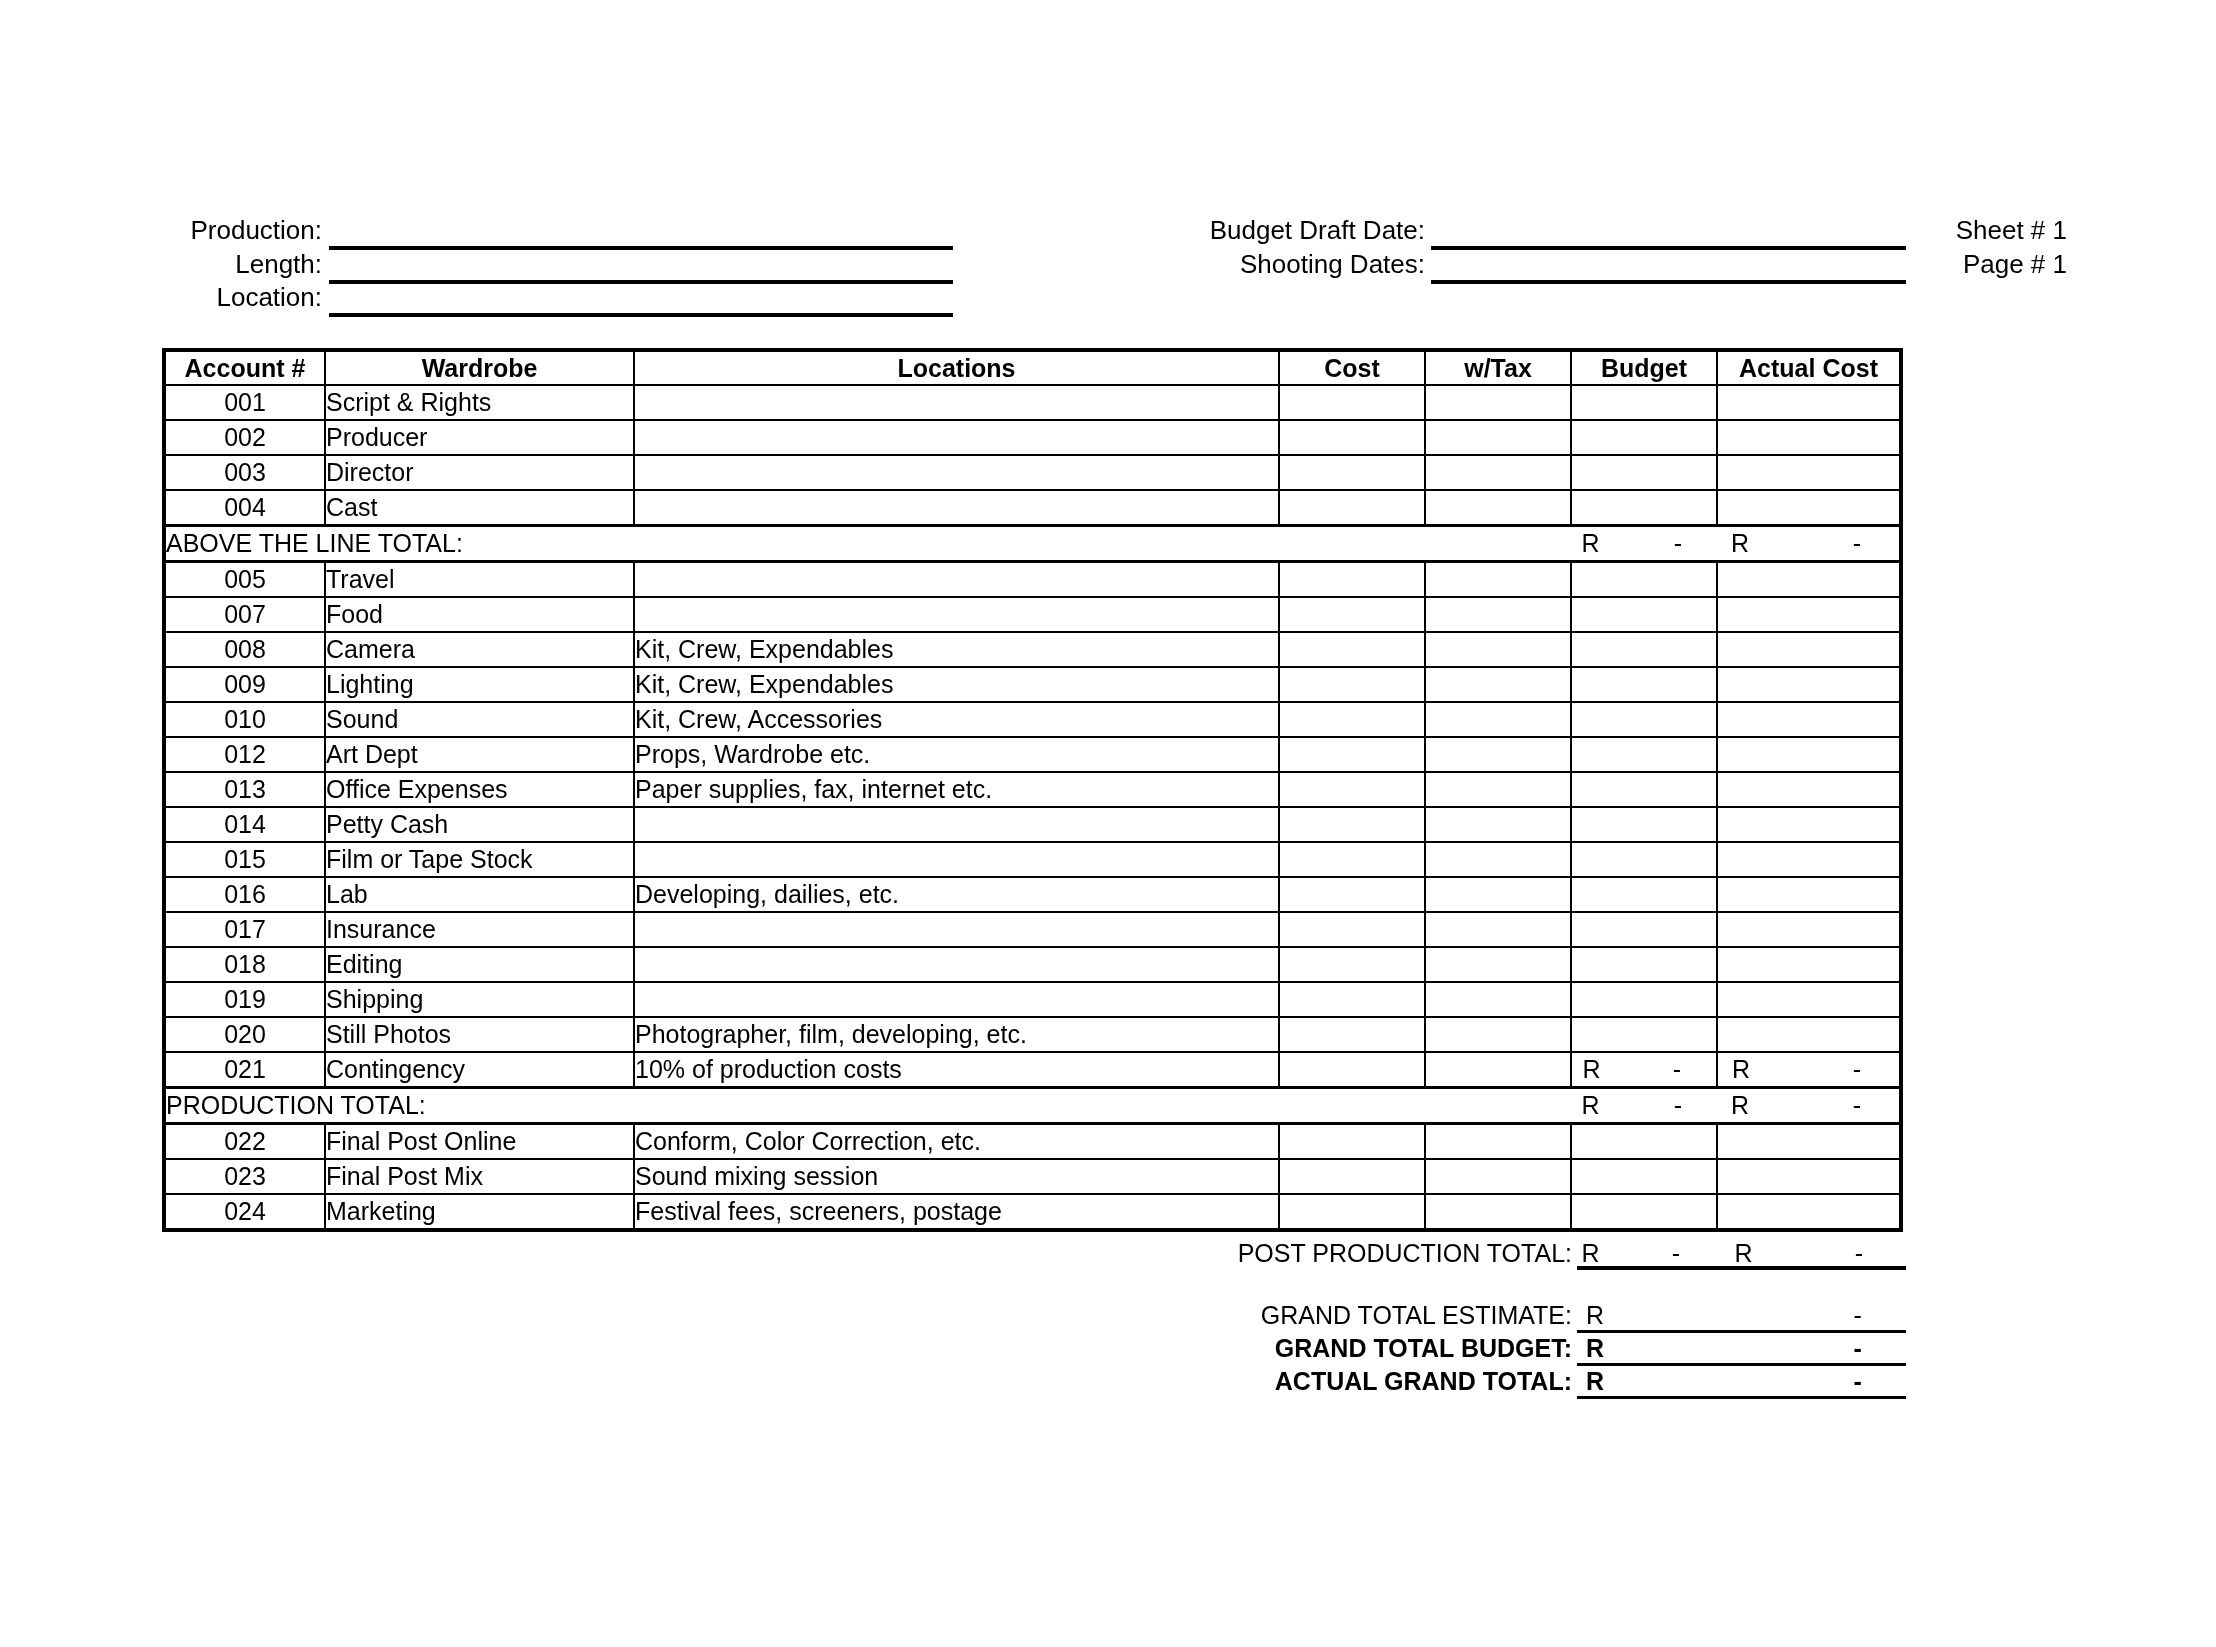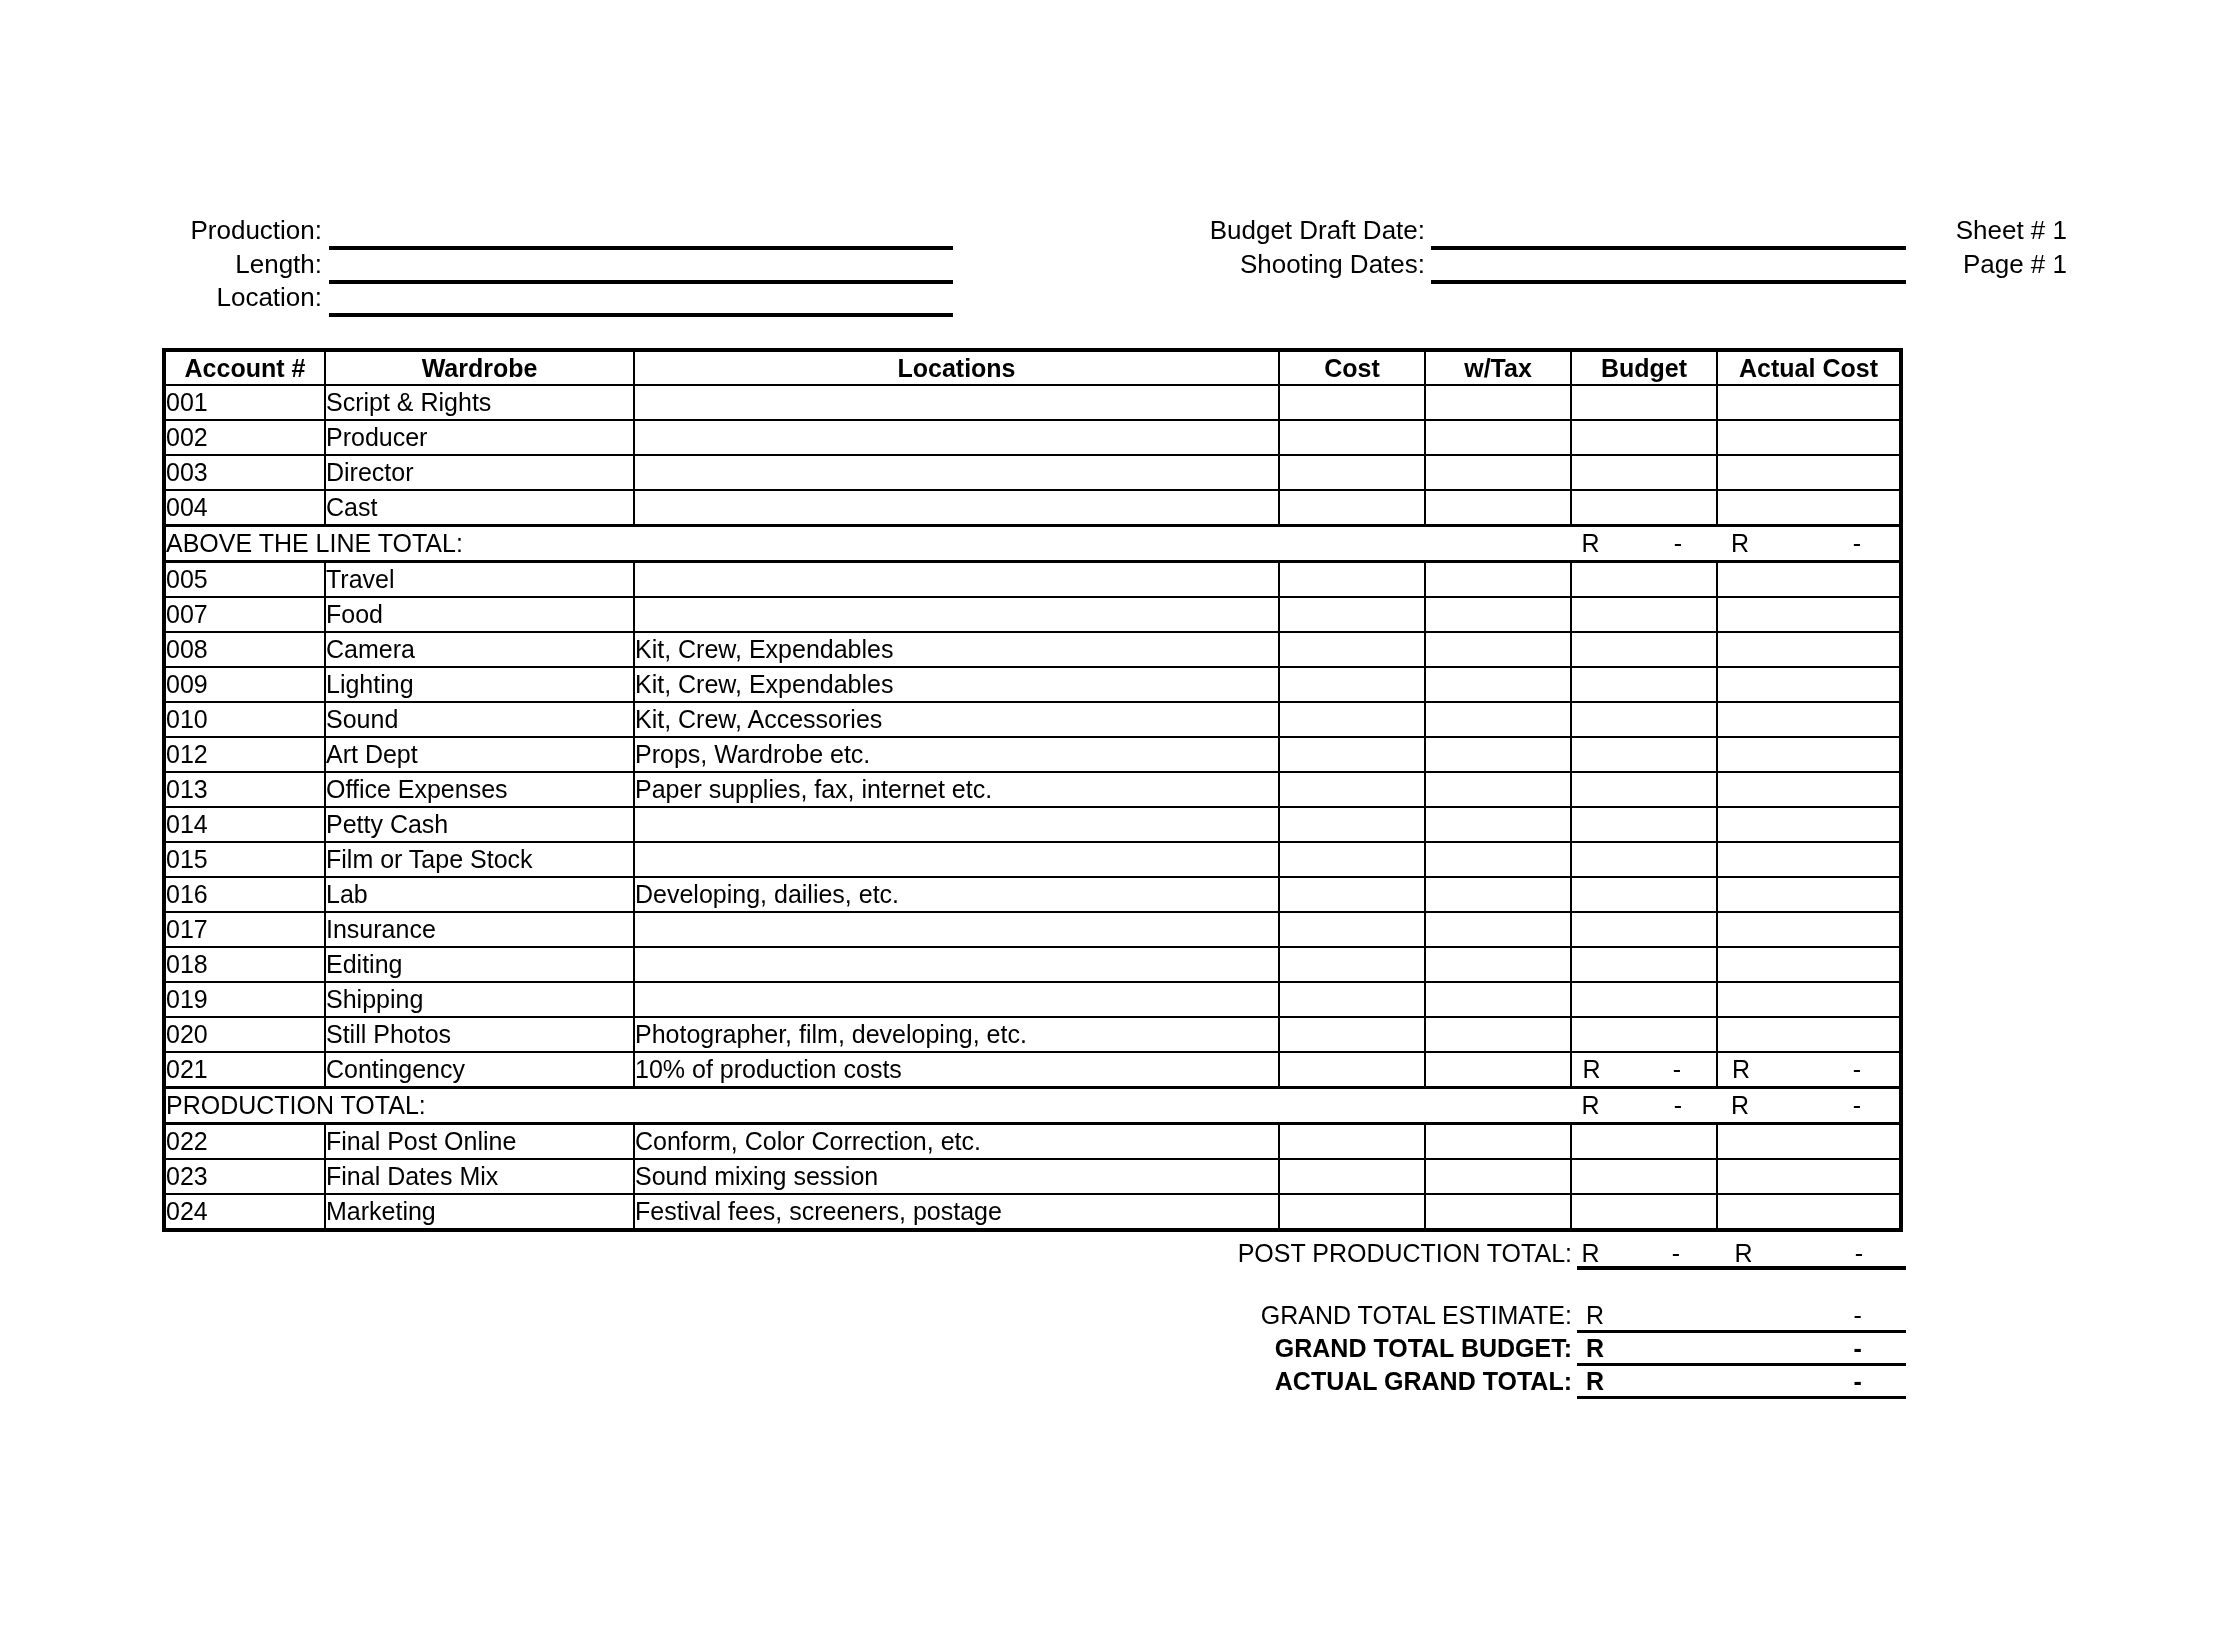--- a/index.html
+++ b/index.html
@@ -20,21 +20,21 @@
     border:4.4px solid #000;
   }
   table.budget th{
     border:2.7px solid #000;height:32px;padding:0;
     font-size:25px;font-weight:bold;text-align:center;white-space:nowrap;overflow:hidden;
   }
   table.budget td{
     border:2.7px solid #000;height:33px;padding:0;
     font-size:25px;white-space:nowrap;overflow:hidden;vertical-align:middle;
   }
-  td.acct{text-align:left;padding-right:6.2px;}
+  td.acct{text-align:center;padding-right:6.2px;}
   td.cat,td.spec{text-align:left;padding-left:7px;}
   tr.total-row td{border-left:none;border-right:none;border-top:3.5px solid #000;border-bottom:3.5px solid #000;}
   td.total-label{padding-right:5.3px;margin-top:48px;}
   .mrow{display:flex;justify-content:space-between;align-items:center;}
   .money-b{padding:0 35px 0 10.6px;}
   .money-a{padding:0 38px 0 14px;}
   
   .sum-label{position:absolute;left:712px;width:860px;text-align:right;font-size:25px;height:29px;line-height:29px;white-space:nowrap;}
   .sum-values{position:absolute;left:1569px;width:337px;height:29px;display:flex;}
   .zone{display:flex;justify-content:space-between;align-items:center;font-size:25px;height:29px;}
@@ -306,21 +306,21 @@
         <td class="acct">022</td>
         <td class="cat">Final Post Online</td>
         <td class="spec">Conform, Color Correction, etc.</td>
         <td class="num"></td>
         <td class="num"></td>
         <td class="num"></td>
         <td class="num"></td>
       </tr>
       <tr>
         <td class="acct">023</td>
-        <td class="cat">Final Dates Mix</td>
+        <td class="cat">Final Post Mix</td>
         <td class="spec">Sound mixing session</td>
         <td class="num"></td>
         <td class="num"></td>
         <td class="num"></td>
         <td class="num"></td>
       </tr>
       <tr>
         <td class="acct">024</td>
         <td class="cat">Marketing</td>
         <td class="spec">Festival fees, screeners, postage</td>

